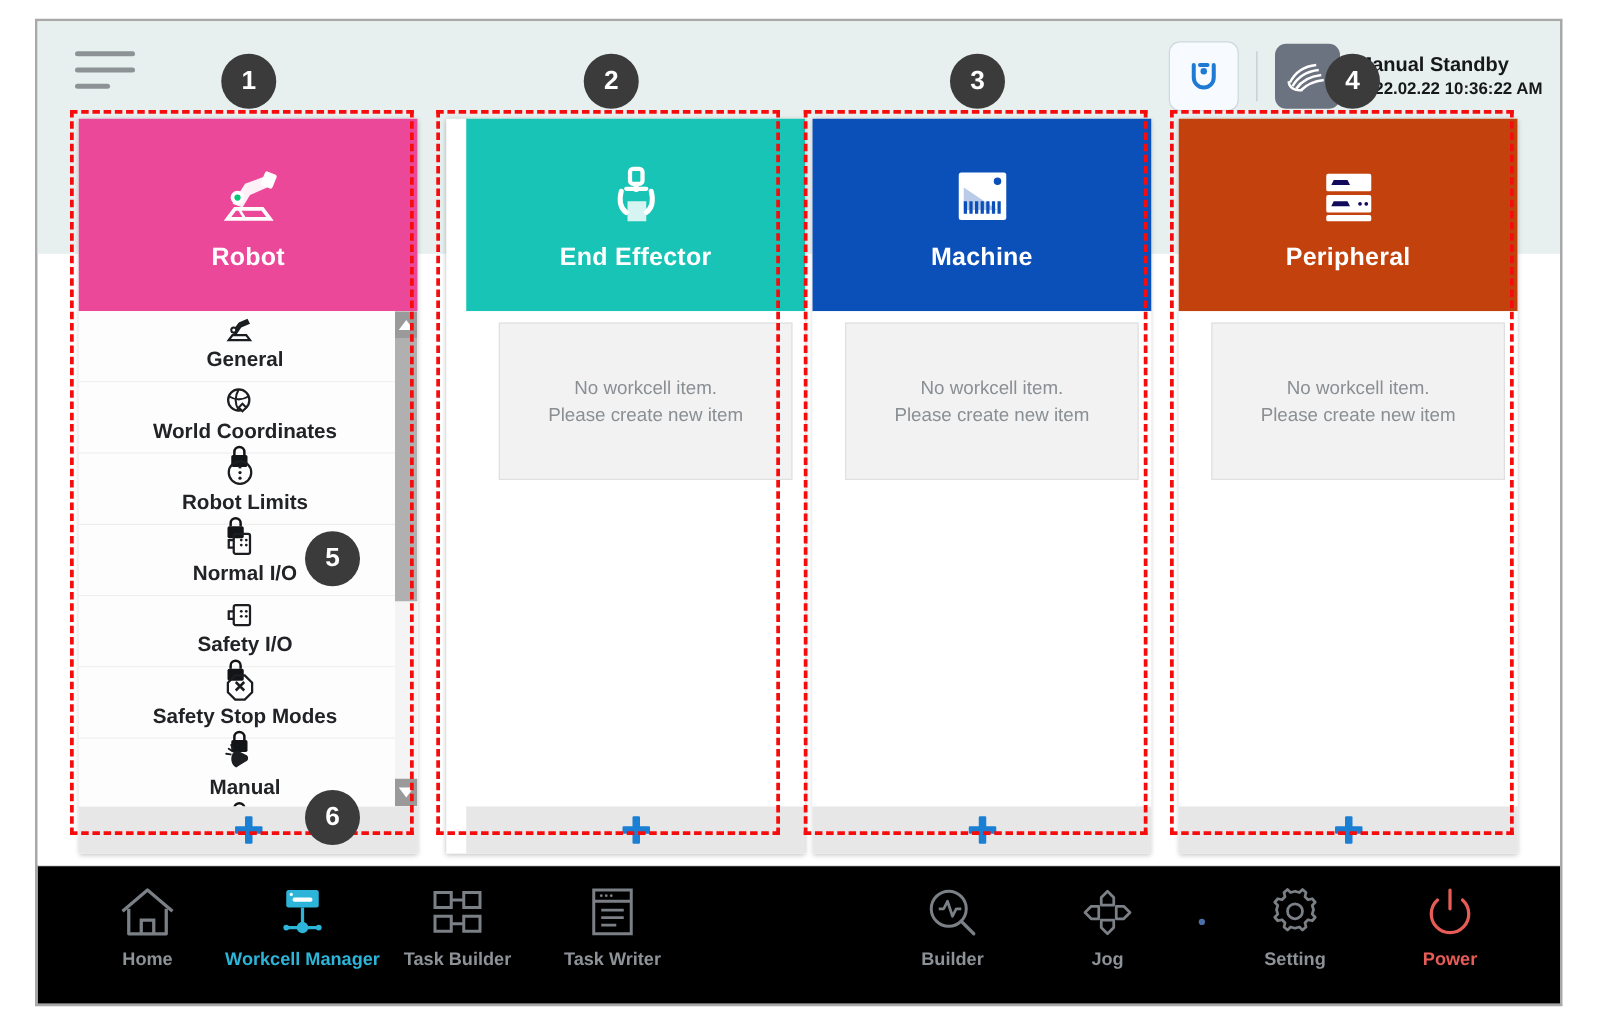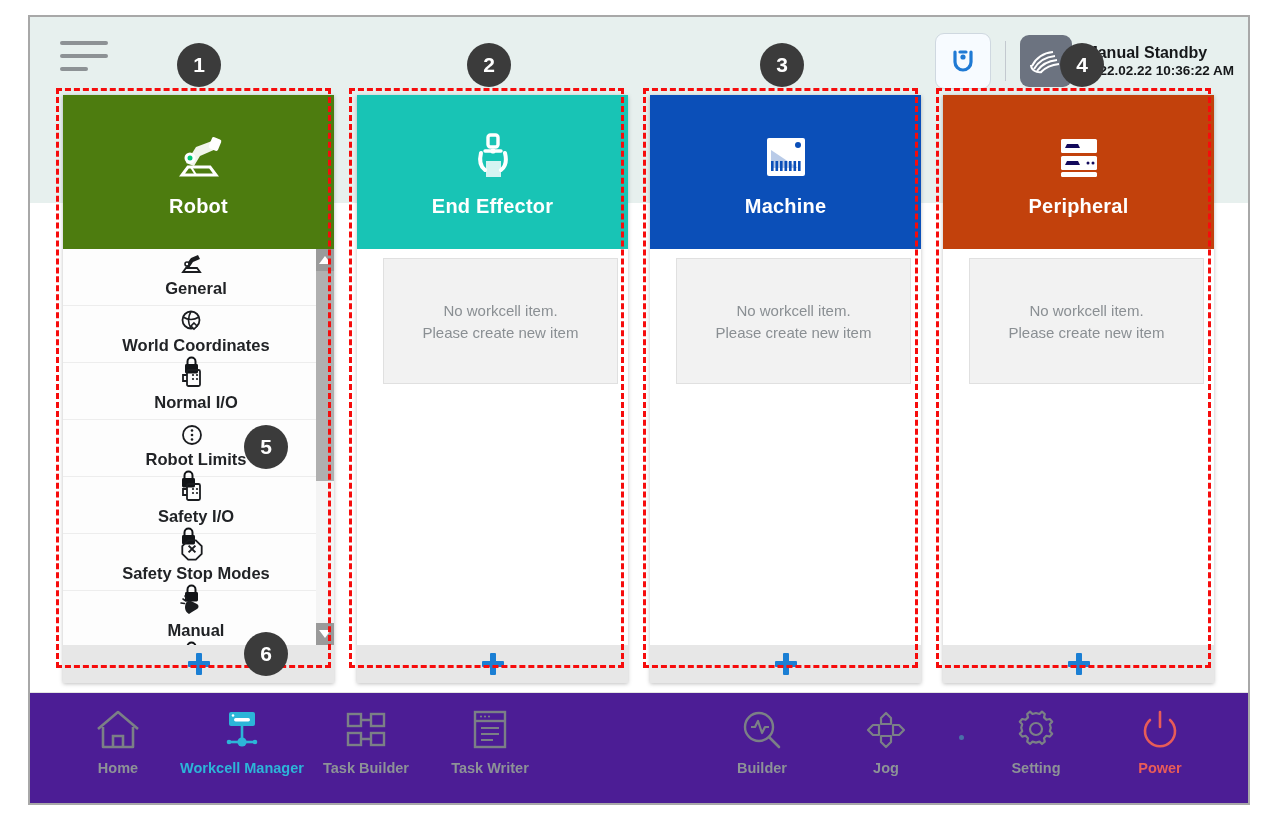--- a/index.html
+++ b/index.html
@@ -57,21 +57,21 @@
   .cards{
     position:absolute;left:0;top:0;width:100%;height:100%;
   }
   .card{
     position:absolute;top:78px;width:271px;height:588px;
     background:#ffffff;
     box-shadow:0 1px 4px rgba(0,0,0,.25);
     display:flex;flex-direction:column;
   }
   .card.c1{left:33px;}
-  .card.c2{left:327px;}
+  .card.c2{left:327px;padding-left:16px;}
   .card.c3{left:620px;}
   .card.c4{left:913px;}
 
   .card-head{
     height:154px;flex:0 0 154px;
     display:flex;flex-direction:column;align-items:center;justify-content:center;
     gap:4px;
   }
   .card-head .glyph{height:64px;display:flex;align-items:center;justify-content:center;}
   .card-title{color:#ffffff;font-size:20px;font-weight:bold;letter-spacing:.2px;}
@@ -128,21 +128,21 @@
   .sb-arrow .tri{width:0;height:0;border-left:6px solid transparent;border-right:6px solid transparent;}
   .sb-arrow.up .tri{border-bottom:8px solid #ffffff;}
   .sb-arrow.down .tri{border-top:8px solid #ffffff;}
   .sb-thumb{
     position:absolute;left:0;width:18px;top:22px;height:210px;background:#b0b0b0;cursor:pointer;
   }
 
   
   .bottom-nav{
     position:absolute;left:0;bottom:0;width:100%;height:110px;
-    background:#4c1d95;border-top:1px solid #e3e3e3;
+    background:#000000;border-top:1px solid #e3e3e3;
   }
   .nav-left{position:absolute;left:26px;top:10px;display:flex;gap:0px;}
   .nav-right{position:absolute;right:26px;top:10px;display:flex;gap:0px;align-items:flex-start;}
   .nav-item{
     width:124px;display:flex;flex-direction:column;align-items:center;gap:9px;cursor:pointer;
   }
   .nav-item .n-ico{height:48px;display:flex;align-items:flex-end;justify-content:center;}
   .nav-item .n-lab{font-size:14.5px;font-weight:bold;color:#8d9297;white-space:nowrap;}
   .nav-item.active .n-lab{color:#2cb5d8;}
   .nav-item.power .n-lab{color:#e85c58;}
@@ -200,21 +200,21 @@
         <div class="mode-title">Manual Standby</div>
         <div class="mode-time">2022.02.22 10:36:22 AM</div>
       </div>
 
     </div>
   </div>
 
   <div class="cards">
 
     <div class="card c1">
-      <div class="card-head" style="background:#4d7c0f">
+      <div class="card-head" style="background:#ec4899">
         <div class="glyph">
           <svg width="58" height="52" viewBox="0 0 58 52">
             <path d="M16 30 L26 14 L42 8 L46 16 L30 23 L24 33 Z" fill="#ffffff" opacity=".92"></path>
             <circle cx="20" cy="25" r="4" fill="#00c878" stroke="#ffffff" stroke-width="3"></circle>
             <rect x="40" y="5" width="10" height="12" rx="2" fill="#ffffff" transform="rotate(22 45 11)"></rect>
             <path d="M12 42 L46 42 L40 34 L18 34 Z" fill="none" stroke="#ffffff" stroke-width="3"></path>
             <path d="M21 34 L26 42" stroke="#ffffff" stroke-width="2"></path>
           </svg>
         </div>
         <div class="card-title">Robot</div>
@@ -249,48 +249,48 @@
               <svg width="17" height="19" viewBox="0 0 17 19">
                   <path d="M4.5 8 V5.5 a4 4 0 0 1 8 0 V8" fill="none" stroke="#121417" stroke-width="2"></path>
                   <rect x="2" y="8" width="13" height="9.5" rx="1.4" fill="#121417"></rect>
                 </svg>
             </span>
           </div>
 
           <div class="list-item">
             <span class="li-icon">
               <svg width="24" height="24" viewBox="0 0 24 24">
+                  <circle cx="12" cy="12" r="9" fill="none" stroke="#1b1d20" stroke-width="1.8"></circle>
+                  <circle cx="12" cy="7.5" r="1.3" fill="#1b1d20"></circle>
+                  <circle cx="12" cy="12" r="1.3" fill="#1b1d20"></circle>
+                  <circle cx="12" cy="16.5" r="1.3" fill="#1b1d20"></circle>
+                </svg>
+            </span>
+            <span class="li-label">Robot Limits</span>
+            <span class="li-lock gap">
+              <svg width="17" height="19" viewBox="0 0 17 19">
+                  <path d="M4.5 8 V5.5 a4 4 0 0 1 8 0 V8" fill="none" stroke="#121417" stroke-width="2"></path>
+                  <rect x="2" y="8" width="13" height="9.5" rx="1.4" fill="#121417"></rect>
+                </svg>
+            </span>
+          </div>
+
+          <div class="list-item">
+            <span class="li-icon">
+              <svg width="24" height="24" viewBox="0 0 24 24">
                   <rect x="7" y="4" width="13" height="16" rx="1.5" fill="none" stroke="#1b1d20" stroke-width="1.8"></rect>
                   <path d="M7 9 H3 V15 H7" fill="none" stroke="#1b1d20" stroke-width="1.8"></path>
                   <circle cx="13" cy="9" r="1.1" fill="#1b1d20"></circle>
                   <circle cx="13" cy="13" r="1.1" fill="#1b1d20"></circle>
                   <circle cx="17" cy="9" r="1.1" fill="#1b1d20"></circle>
                   <circle cx="17" cy="13" r="1.1" fill="#1b1d20"></circle>
                 </svg>
             </span>
             <span class="li-label">Normal I/O</span>
             <span class="li-lock"></span>
-          </div>
-
-          <div class="list-item">
-            <span class="li-icon">
-              <svg width="24" height="24" viewBox="0 0 24 24">
-                  <circle cx="12" cy="12" r="9" fill="none" stroke="#1b1d20" stroke-width="1.8"></circle>
-                  <circle cx="12" cy="7.5" r="1.3" fill="#1b1d20"></circle>
-                  <circle cx="12" cy="12" r="1.3" fill="#1b1d20"></circle>
-                  <circle cx="12" cy="16.5" r="1.3" fill="#1b1d20"></circle>
-                </svg>
-            </span>
-            <span class="li-label">Robot Limits</span>
-            <span class="li-lock gap">
-              <svg width="17" height="19" viewBox="0 0 17 19">
-                  <path d="M4.5 8 V5.5 a4 4 0 0 1 8 0 V8" fill="none" stroke="#121417" stroke-width="2"></path>
-                  <rect x="2" y="8" width="13" height="9.5" rx="1.4" fill="#121417"></rect>
-                </svg>
-            </span>
           </div>
 
           <div class="list-item">
             <span class="li-icon">
               <svg width="24" height="24" viewBox="0 0 24 24">
                   <rect x="7" y="4" width="13" height="16" rx="1.5" fill="none" stroke="#1b1d20" stroke-width="1.8"></rect>
                   <path d="M7 9 H3 V15 H7" fill="none" stroke="#1b1d20" stroke-width="1.8"></path>
                   <circle cx="13" cy="9" r="1.1" fill="#1b1d20"></circle>
                   <circle cx="13" cy="13" r="1.1" fill="#1b1d20"></circle>
                   <circle cx="17" cy="9" r="1.1" fill="#1b1d20"></circle>

